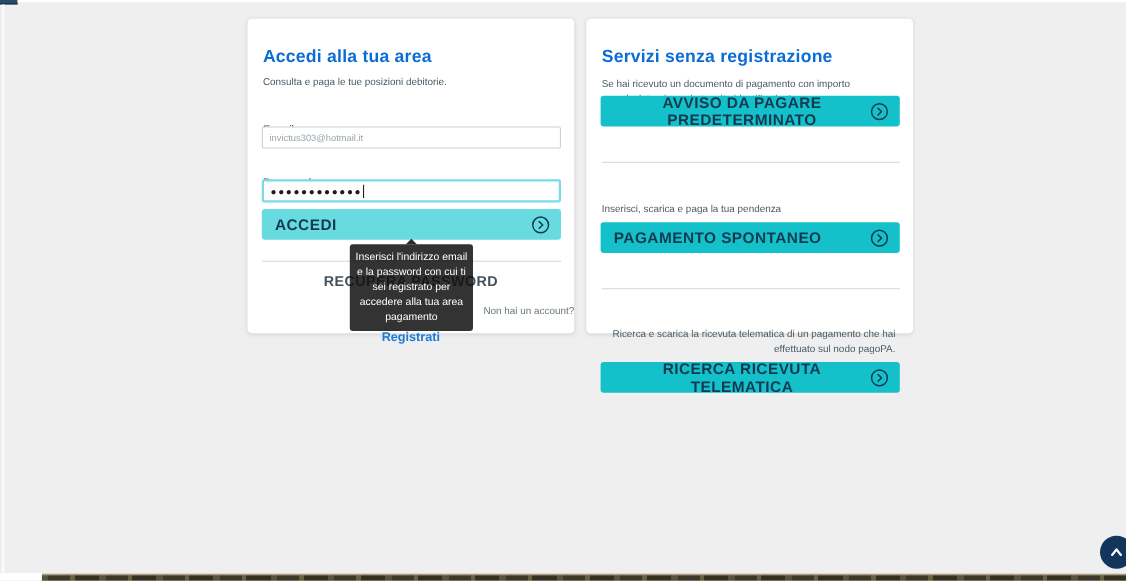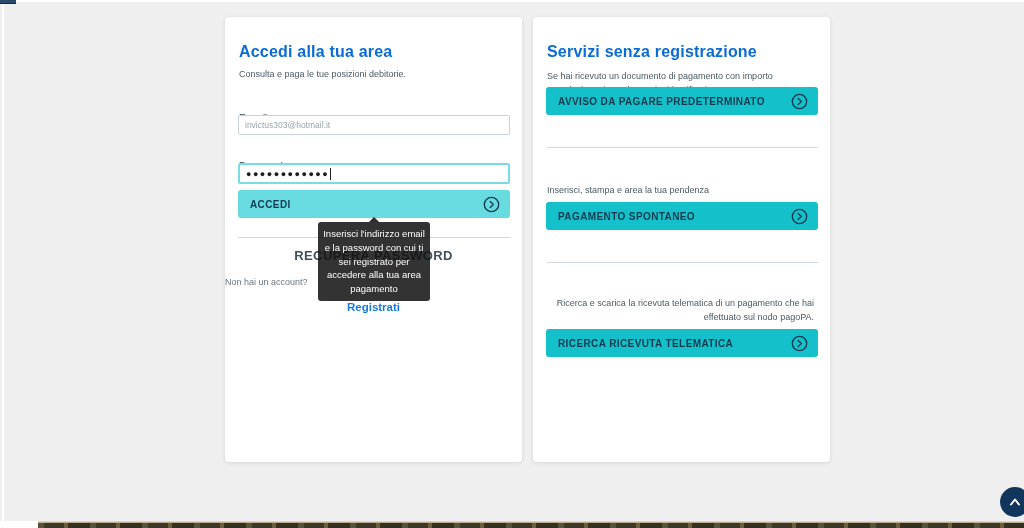--- a/index.html
+++ b/index.html
@@ -9,21 +9,21 @@
     position:relative; width:1024px; height:528px;
     background:#efeff0; overflow:hidden;
   }
   
   .top-navy-bar { position:absolute; left:0; top:0; width:16px; height:4px;
     background:#2a4a6b; border-bottom:1px solid #16293f; }
   .top-white-strip { position:absolute; left:16px; top:0; right:0; height:2px; background:#ffffff; }
   .left-white-line { position:absolute; left:2px; top:4px; width:2px; height:517px; background:#fdfdfd; }
 
   .card {
-    position:absolute; top:17px; width:297px; height:445px;
+    position:absolute; top:17px; width:297px; height:286px;
     background:#ffffff; border-radius:4px;
     box-shadow:0 1px 4px rgba(0,0,0,0.10);
   }
   #login-card { left:225px; }
   #services-card { left:533px;padding-left:42px; }
 
   .card-title {
     position:absolute; left:14px; top:26px;
     font-size:16px; font-weight:bold; color:#0a6cd6; letter-spacing:0.2px;
   }
@@ -51,34 +51,34 @@
   }
   .caret-bar { display:inline-block; width:1px; height:12px; background:#222; margin-left:1px; }
 
   .btn {
     position:absolute; left:13px; width:272px; height:28px;
     border-radius:3px; cursor:pointer;
     display:flex; align-items:center; justify-content:space-between;
     padding:0 10px 0 12px;
   }
   .btn .btn-label {
-    font-size:10px; font-weight:bold; color:#13394f; letter-spacing:0.4px;
+    font-size:14px; font-weight:bold; color:#13394f; letter-spacing:0.4px;text-align:center;
   }
   .btn-accedi { background:#67dbe0; }
   .btn-teal { background:#14c0ca; }
   .circle-arrow { width:17px; height:17px; flex:0 0 auto; }
 
   .hdivider { position:absolute; height:1px; background:#d4d9dd; }
 
   .center-bold-link {
     position:absolute; left:0; right:0; text-align:center;
     font-size:13px; font-weight:bold; color:#41505a; letter-spacing:0.4px;
   }
   .center-small-text {
-    position:absolute; left:0; right:0; text-align:left;
+    position:absolute; left:0; right:0; text-align:right;
     font-size:9px; color:#6b7880;
   }
   .registrati {
     position:absolute; left:0; right:0; text-align:center;
     font-size:11.5px; font-weight:bold; color:#1a7ad9; cursor:pointer;
   }
 
   .tooltip {
     position:absolute; left:93px; top:205px; width:112px;
     background:rgba(15,15,15,0.85); border-radius:3px;
@@ -164,21 +164,21 @@
     <div class="btn btn-teal" style="top:70px;">
       <span class="btn-label">AVVISO DA PAGARE PREDETERMINATO</span>
       <svg class="circle-arrow" viewBox="0 0 18 18">
         <circle cx="9" cy="9" r="7.6" fill="none" stroke="#13394f" stroke-width="1.4"></circle>
         <polyline points="7.6,5.8 11,9 7.6,12.2" fill="none" stroke="#13394f" stroke-width="1.4" stroke-linecap="round" stroke-linejoin="round"></polyline>
       </svg>
     </div>
 
     <div class="hdivider" style="left:14px; width:271px; top:130px;"></div>
 
-    <div class="para" style="top:166px;">Inserisci, stampa e area la tua pendenza</div>
+    <div class="para" style="top:166px;">Inserisci, scarica e paga la tua pendenza</div>
     <div class="btn btn-teal" style="top:185px;">
       <span class="btn-label">PAGAMENTO SPONTANEO</span>
       <svg class="circle-arrow" viewBox="0 0 18 18">
         <circle cx="9" cy="9" r="7.6" fill="none" stroke="#13394f" stroke-width="1.4"></circle>
         <polyline points="7.6,5.8 11,9 7.6,12.2" fill="none" stroke="#13394f" stroke-width="1.4" stroke-linecap="round" stroke-linejoin="round"></polyline>
       </svg>
     </div>
 
     <div class="hdivider" style="left:14px; width:271px; top:245px;"></div>
 

